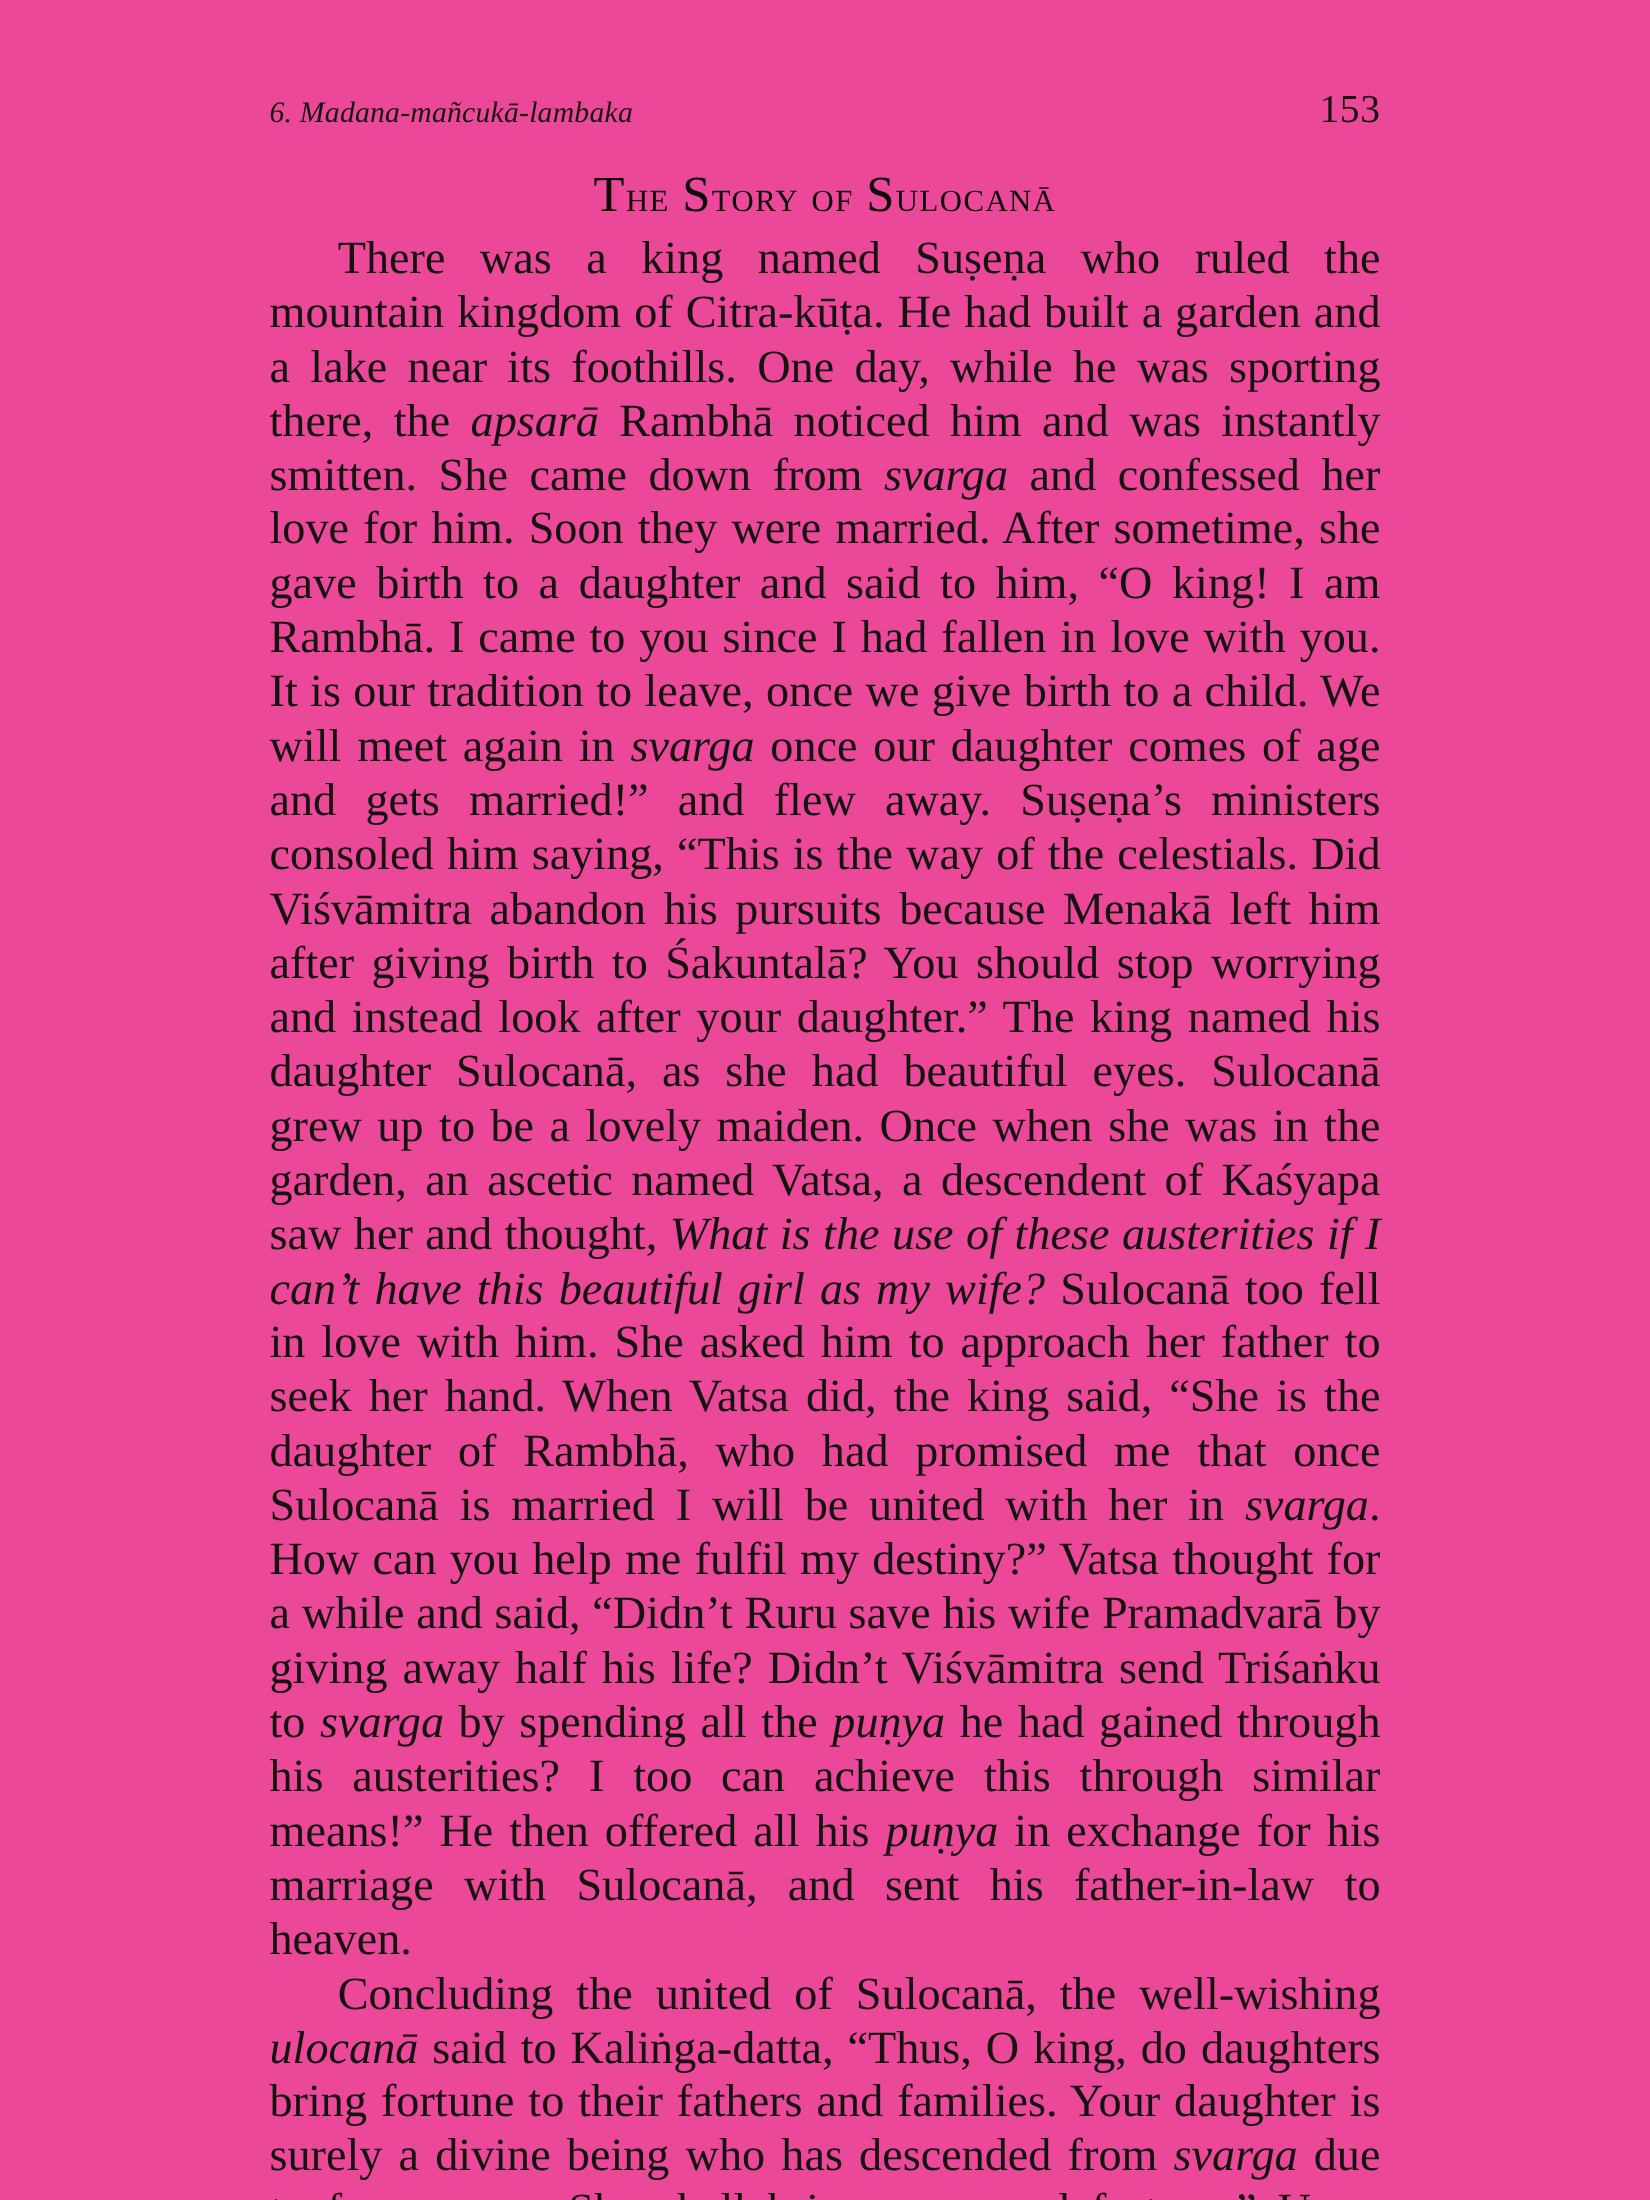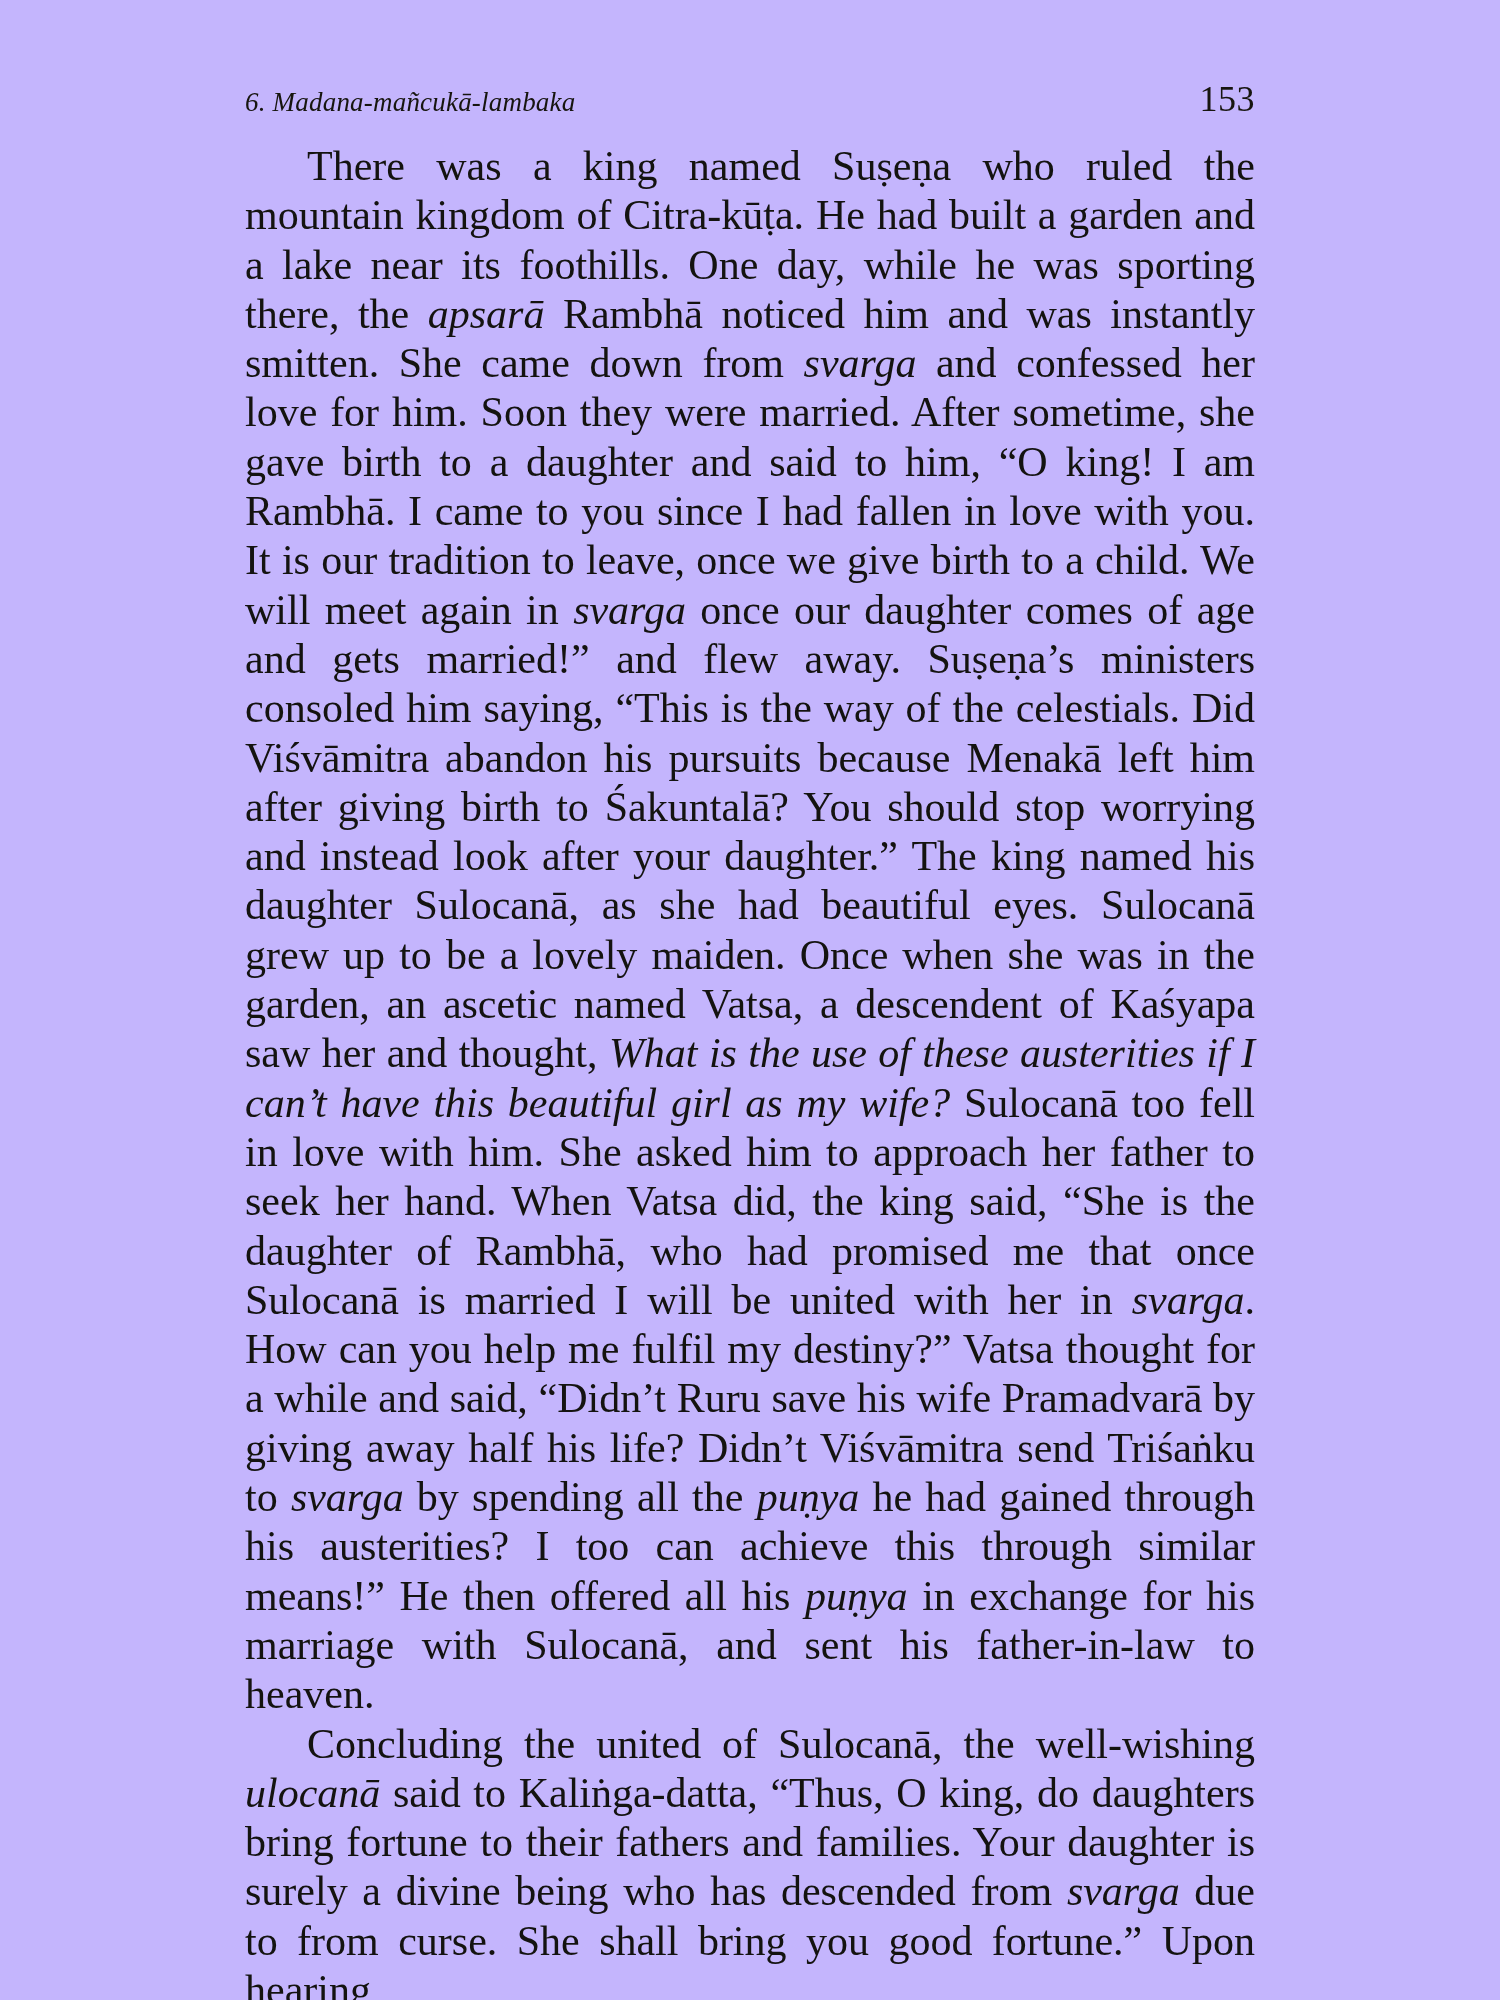--- a/index.html
+++ b/index.html
@@ -13,21 +13,21 @@
     position: relative;
     font-family: "Liberation Serif", serif;
     color: #100f0d;
     overflow: hidden;
   }
   .page {
     position: absolute;
     left: 0; top: 0;
     width: 1500px;
     height: 2000px;
-    background: #c4b5fd;
+    background: #ec4899;
   }
   .content {
     position: absolute;
     left: 245px;
     top: 78px;
     width: 1010px;
   }
   .running-head {
     display: flex;
     justify-content: space-between;
@@ -78,20 +78,26 @@
 <body>
 
 <div class="page">
   <div class="content">
 
     <div class="running-head">
       <div class="rh-title">6. Madana-mañcukā-lambaka</div>
       <div class="rh-page">153</div>
     </div>
 
+    <div class="section-title">
+      <span class="cap">T</span><span>he</span>
+      <span class="cap">S</span><span>tory</span>
+      <span>of</span>
+      <span class="cap">S</span><span>ulocanā</span>
+    </div>
 
     <div class="body-text">
       <p class="indent">
         <span>There was a king named Suṣeṇa who ruled the mountain kingdom of Citra-kūṭa. He had built a garden and a lake near its foothills. One day, while he was sporting there, the </span><i>apsarā</i><span> Rambhā noticed him and was instantly smitten. She came down from </span><i>svarga</i><span> and confessed her love for him. Soon they were married. After sometime, she gave birth to a daughter and said to him, “O king! I am Rambhā. I came to you since I had fallen in love with you. It is our tradition to leave, once we give birth to a child. We will meet again in </span><i>svarga</i><span> once our daughter comes of age and gets married!” and flew away. Suṣeṇa’s ministers consoled him saying, “This is the way of the celestials. Did Viśvāmitra abandon his pursuits because Menakā left him after giving birth to Śakuntalā? You should stop worrying and instead look after your daughter.” The king named his daughter Sulocanā, as she had beautiful eyes. Sulocanā grew up to be a lovely maiden. Once when she was in the garden, an ascetic named Vatsa, a descendent of Kaśyapa saw her and thought, </span><i>What is the use of these austerities if I can’t have this beautiful girl as my wife?</i><span> Sulocanā too fell in love with him. She asked him to approach her father to seek her hand. When Vatsa did, the king said, “She is the daughter of Rambhā, who had promised me that once Sulocanā is married I will be united with her in </span><i>svarga</i><span>. How can you help me fulfil my destiny?” Vatsa thought for a while and said, “Didn’t Ruru save his wife Pramadvarā by giving away half his life? Didn’t Viśvāmitra send Triśaṅku to </span><i>svarga</i><span> by spending all the </span><i>puṇya</i><span> he had gained through his austerities? I too can achieve this through similar means!” He then offered all his </span><i>puṇya</i><span> in exchange for his marriage with Sulocanā, and sent his father-in-law to heaven.</span>
       </p>
       <p class="indent">
         <span>Concluding the united of Sulocanā, the well-wishing </span><i>ulocanā</i><span> said to Kaliṅga-datta, “Thus, O king, do daughters bring fortune to their fathers and families. Your daughter is surely a divine being who has descended from </span><i>svarga</i><span> due to from curse. She shall bring you good fortune.” Upon hearing</span>
       </p>
     </div>
 

